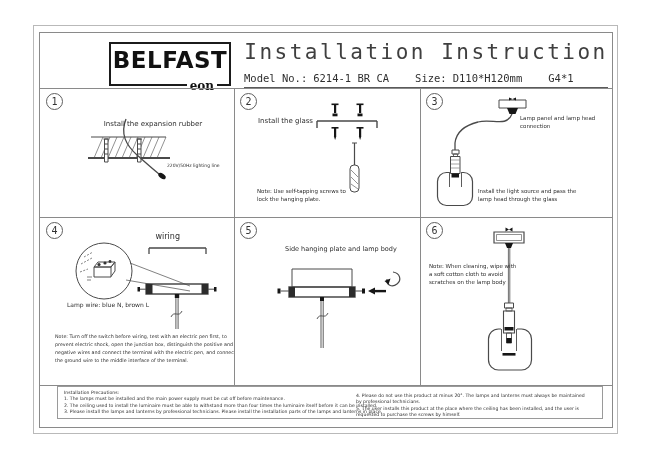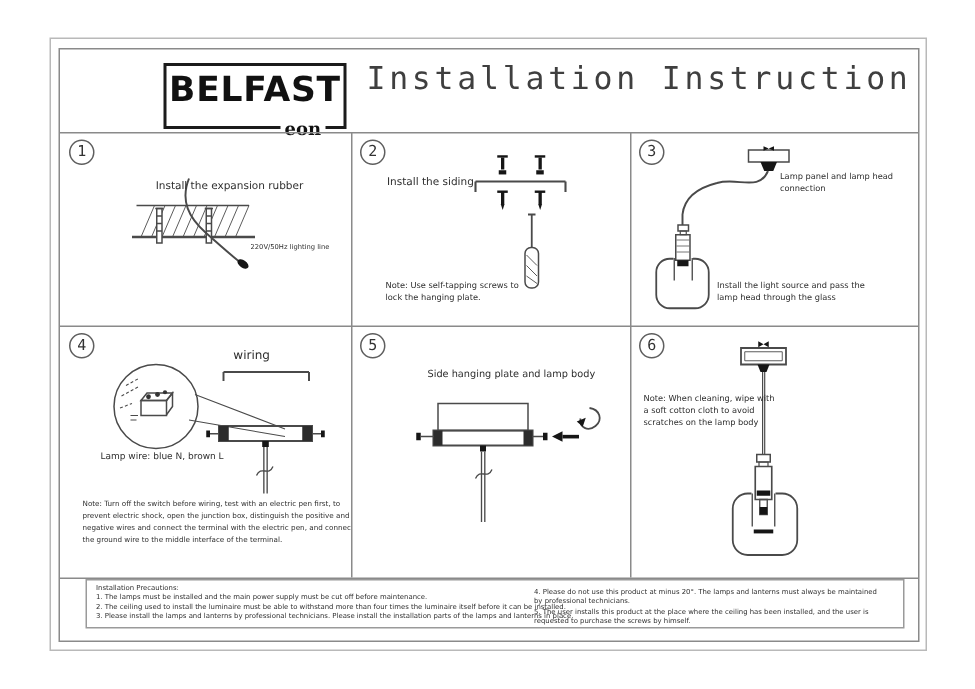--- a/index.html
+++ b/index.html
@@ -47,20 +47,23 @@
 
 <div id="page">
   <div class="abs outer-border"></div>
   <div class="abs frame">
 
     <div class="abs logo-box">
       <div class="logo-brand">BELFAST</div>
       <div class="logo-sub">eon</div>
     </div>
     <div class="abs doc-title">Installation Instruction</div>
+    <div class="abs model-line">
+      <span>Model No.:</span><span>6214-1 BR CA</span><span class="gap"></span><span>Size:</span><span>D110*H120mm</span><span class="gap"></span><span>G4*1</span>
+    </div>
 
     <div class="abs h-line" style="top:55px"></div>
     <div class="abs h-line" style="top:184px"></div>
     <div class="abs h-line" style="top:352px"></div>
     <div class="abs v-line" style="left:194px;top:55px;height:297px"></div>
     <div class="abs v-line" style="left:380px;top:55px;height:297px"></div>
 
     <div class="abs panel" style="left:0;top:55px;width:194px;height:129px">
       <svg width="194" height="129" viewBox="0 0 194 129" fill="none" stroke="#4a4a4a" stroke-width="1">
         <g>
@@ -107,21 +110,21 @@
             <rect x="125" y="40" width="2.2" height="8"></rect>
             <polygon points="124.8,48 127.4,48 126.1,52"></polygon>
         </g>
         <g>
           <path d="M118,55 h5 M120.5,55 V77" stroke-width="1.2"></path>
           <rect x="116" y="77" width="9" height="27" rx="4"></rect>
           <path d="M117,82 L124,89 M117,89 L124,96 M117,96 L124,101" stroke-width="0.6"></path>
         </g>
       </svg>
       <div class="numc">2</div>
-      <div class="cap7" style="left:24px;top:14px">Install the siding</div>
+      <div class="cap7" style="left:24px;top:14px">Install the glass</div>
       <div class="t55" style="left:23px;top:99px">Note: Use self-tapping screws to</div>
       <div class="t55" style="left:23px;top:107px">lock the hanging plate.</div>
     </div>
 
     <div class="abs panel" style="left:380px;top:55px;width:192px;height:129px">
       <svg width="192" height="129" viewBox="0 0 192 129" fill="none" stroke="#4a4a4a" stroke-width="1">
         <g>
           <rect x="79" y="12" width="27" height="8"></rect>
           <polygon points="89,9.5 89,12.5 92.5,11" fill="#161616" stroke="none"></polygon>
           <polygon points="96,9.5 96,12.5 92.5,11" fill="#161616" stroke="none"></polygon>

